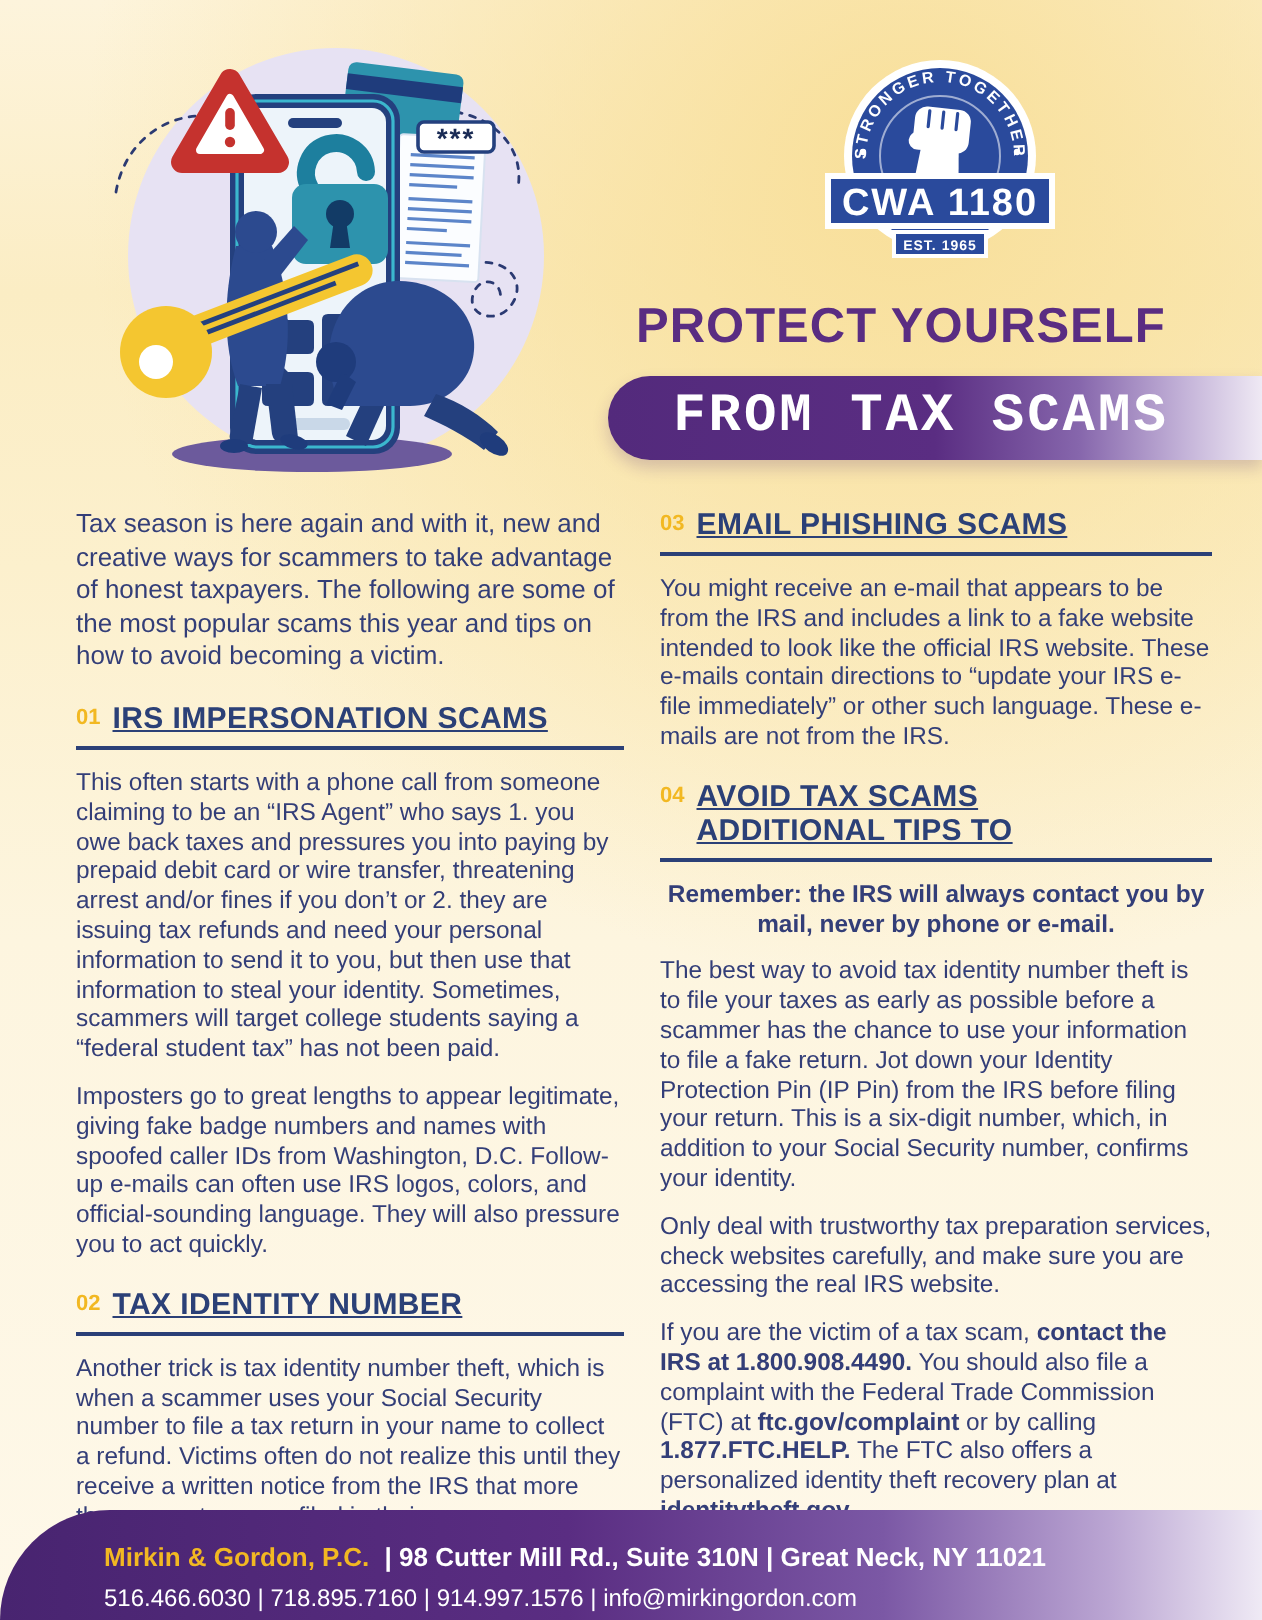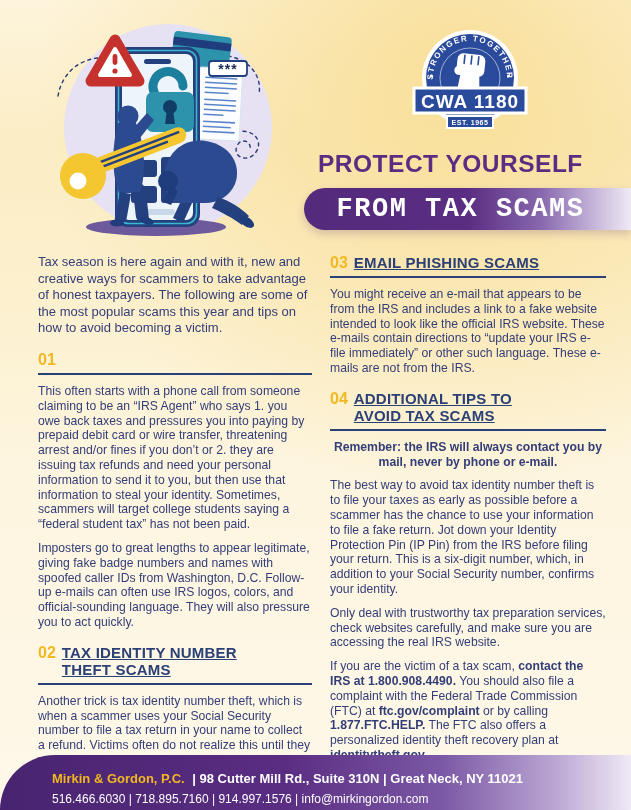--- a/index.html
+++ b/index.html
@@ -26,21 +26,21 @@
     color:#fff;font-size:27px;font-weight:bold;letter-spacing:1.5px;
     line-height:42px;text-align:center;padding-right:14px;box-sizing:border-box;font-family:Liberation Mono, monospace;
   }
   
   .content{position:relative;display:flex;gap:18px;padding:6px 25px 0 38px;}
   .col-left{width:274px;flex:none;}
   .col-right{flex:1;min-width:0;}
   .intro{font-size:13px;line-height:16.6px;color:#333E78;margin:0 0 12px;}
   .sec-head{display:flex;gap:6px;align-items:flex-start;margin-top:14px;}
   .sec-head.first{margin-top:0;}
-  .sec-num{color:#F2B822;font-weight:800;font-size:16px;line-height:17px;}
+  .sec-num{color:#F2B822;font-weight:800;font-size:11px;line-height:17px;}
   .sec-title{color:#2B4077;font-weight:800;font-size:15px;line-height:17px;letter-spacing:.2px;text-decoration:underline;}
   .sec-title span{display:block;}
   .sec-rule{border-bottom:2.5px solid #2B4077;margin:5px 0 9px;}
   .body-p{font-size:12.2px;line-height:14.8px;color:#333E78;margin:0 0 9px;}
   .body-p .b{font-weight:bold;}
   .remember{font-weight:bold;text-align:center;}
   
   .footer{
     position:absolute;left:0;right:0;bottom:0;height:55px;
     border-top-left-radius:55px;
@@ -171,51 +171,53 @@
     <div class="banner">FROM TAX SCAMS</div>
   </div>
 
   <div class="content">
 
     <div class="col-left">
       <p class="intro">Tax season is here again and with it, new and creative ways for scammers to take advantage of honest taxpayers. The following are some of the most popular scams this year and tips on how to avoid becoming a victim.</p>
 
       <div class="sec-head">
         <span class="sec-num">01</span>
+        <div class="sec-title">
+          <span>IRS IMPERSONATION SCAMS</span>
+        </div>
       </div>
       <div class="sec-rule"></div>
       <p class="body-p">This often starts with a phone call from someone claiming to be an “IRS Agent” who says 1. you owe back taxes and pressures you into paying by prepaid debit card or wire transfer, threatening arrest and/or fines if you don’t or 2. they are issuing tax refunds and need your personal information to send it to you, but then use that information to steal your identity. Sometimes, scammers will target college students saying a “federal student tax” has not been paid.</p>
       <p class="body-p">Imposters go to great lengths to appear legitimate, giving fake badge numbers and names with spoofed caller IDs from Washington, D.C.  Follow-up e-mails can often use IRS logos, colors, and official-sounding language.  They will also pressure you to act quickly.</p>
 
       <div class="sec-head">
         <span class="sec-num">02</span>
         <div class="sec-title">
           <span>TAX IDENTITY NUMBER</span>
-          <span>THEFT SCAMS</span>
         </div>
       </div>
       <div class="sec-rule"></div>
       <p class="body-p">Another trick is tax identity number theft, which is when a scammer uses your Social Security number to file a tax return in your name to collect a refund. Victims often do not realize this until they receive a written notice from the IRS that more than one return was filed in their name.</p>
     </div>
 
     <div class="col-right">
       <div class="sec-head first">
         <span class="sec-num">03</span>
         <div class="sec-title">
           <span>EMAIL PHISHING SCAMS</span>
         </div>
       </div>
       <div class="sec-rule"></div>
       <p class="body-p">You might receive an e-mail that appears to be from the IRS and includes a link to a fake website intended to look like the official IRS website.  These e-mails contain directions to “update your IRS e-file immediately” or other such language.  These e-mails are not from the IRS.</p>
 
       <div class="sec-head">
         <span class="sec-num">04</span>
         <div class="sec-title">
+          <span>AVOID TAX SCAMS</span>
           <span>ADDITIONAL TIPS TO</span>
-          <span>AVOID TAX SCAMS</span>
         </div>
       </div>
       <div class="sec-rule"></div>
       <p class="body-p remember"><span class="b">Remember: the IRS will always contact you by mail, never by phone or e-mail.</span></p>
       <p class="body-p"><span>The best way to avoid tax identity number theft is to file your taxes as early as possible before a scammer has the chance to use your information to file a fake return. Jot down your Identity Protection Pin (IP Pin) from the IRS before filing your return.  This is a six-digit number, which, in addition to your Social Security number, confirms your identity.</span></p>
       <p class="body-p"><span>Only deal with trustworthy tax preparation services, check websites carefully, and make sure you are accessing the real IRS website.</span></p>
       <p class="body-p"><span>If you are the victim of a tax scam, </span><span class="b">contact the IRS at 1.800.908.4490.</span><span> You should also file a complaint with the Federal Trade Commission (FTC) at </span><span class="b">ftc.gov/complaint</span><span> or by calling </span><span class="b">1.877.FTC.HELP.</span><span> The FTC also offers a personalized identity theft recovery plan at </span><span class="b">identitytheft.gov.</span></p>
       <p class="body-p"><span>Do not hesitate to contact Mirkin &amp; Gordon to speak with an attorney.</span></p>
     </div>
   </div>

